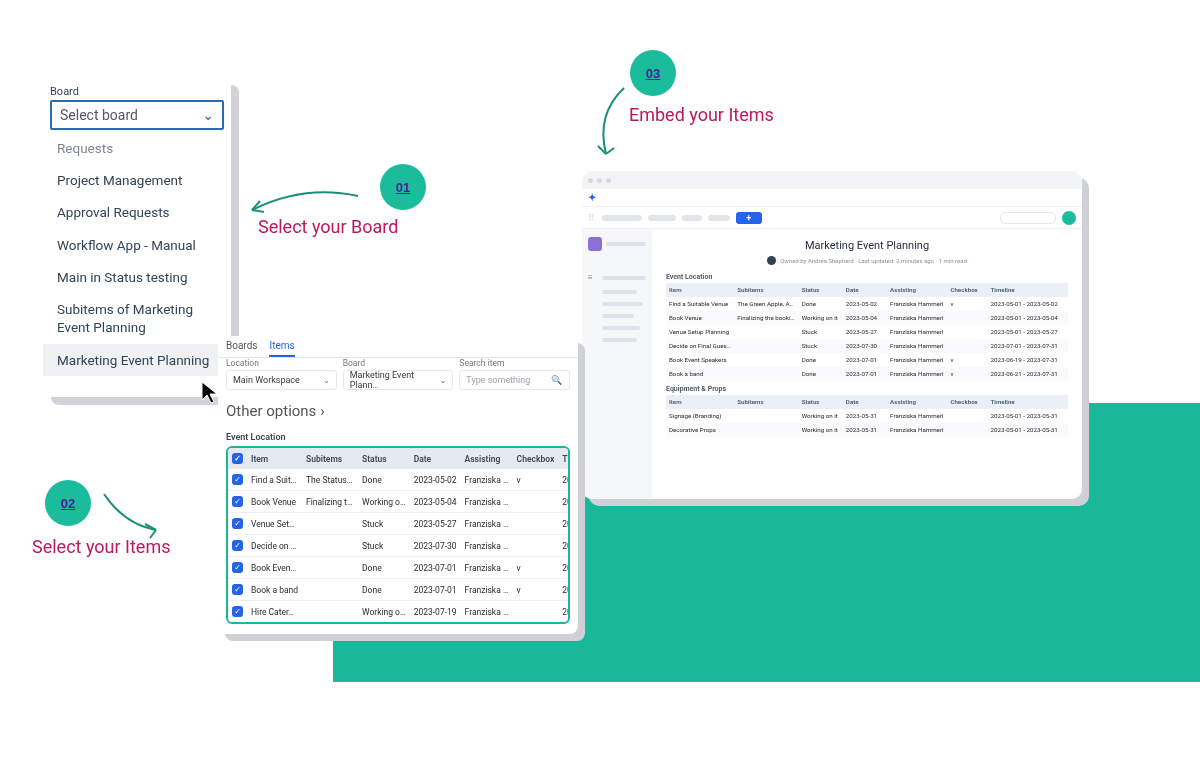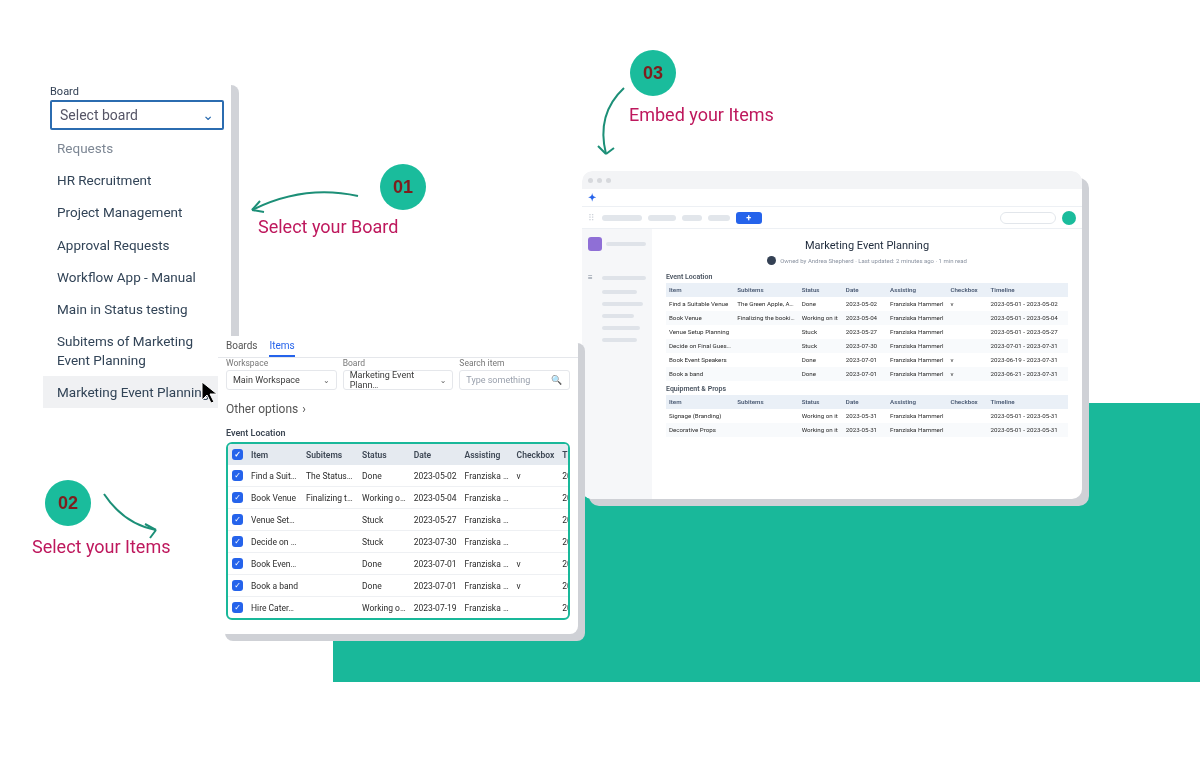--- a/index.html
+++ b/index.html
@@ -4,23 +4,24 @@
 <style>
   * { box-sizing: border-box; margin: 0; padding: 0; }
   body {
     font-family: -apple-system, BlinkMacSystemFont, "Segoe UI", Roboto, Helvetica, Arial, sans-serif;
     width: 1200px; height: 768px; position: relative; background: #fff; overflow: hidden;
   }
 
   
   .step-badge {
     position: absolute; width: 46px; height: 46px; border-radius: 50%;
-    background: #1abc9c; color: #7f1d1d; font-weight: 700; font-size: 18px;
+    background: #1abc9c; color: #4c1d95; font-weight: 700; font-size: 13px;
     display: flex; align-items: center; justify-content: center;
     font-family: "Segoe UI", sans-serif;
+    text-decoration: underline;
   }
   .step-label {
     position: absolute; color: #be185d; font-size: 18px;
   }
   .arrow { position: absolute; pointer-events: none; }
 
   
   .teal-bg {
     position: absolute; left: 333px; top: 403px; width: 867px; height: 279px;
     background: #19b89a;
@@ -68,21 +69,21 @@
   .panel2 .selcol { flex: 1; display: flex; flex-direction: column; gap: 2px; }
   .panel2 .selcol label { font-size: 8.5px; color: #777; }
   .panel2 .selcol .pill {
     height: 20px; border: 1px solid #e5e7eb; border-radius: 3px;
     display: flex; align-items: center; justify-content: space-between;
     padding: 0 6px; font-size: 9px; color: #3a3a3a;
   }
   .panel2 .selcol .pill .chev { color: #666; font-size: 8px; }
   .panel2 .selcol .pill.search { color: #9aa1ad; }
   .panel2 .selcol .pill.search .mag { color: #666; }
-  .panel2 .other { padding: 4px 8px 8px; font-size: 12px; color: #555; display: flex; align-items: flex-start; gap: 4px; }
+  .panel2 .other { padding: 4px 8px 8px; font-size: 15px; color: #555; display: flex; align-items: flex-start; gap: 4px; }
   .panel2 .group-title { padding: 4px 8px; font-weight: 600; font-size: 9px; color: #3d4754; }
 
   .panel2 .tbl-wrap { margin: 0 8px; border: 2px solid #19b89a; border-radius: 6px; overflow: hidden; }
   .panel2 table { width: 100%; border-collapse: collapse; font-size: 8.5px; }
   .panel2 thead th {
     background: #e5eaf0; text-align: left; padding: 5px 4px; font-weight: 600; color: #3d4754;
   }
   .panel2 tbody td { padding: 5px 4px; white-space: nowrap; overflow: hidden; text-overflow: ellipsis; max-width: 56px; }
   .panel2 tbody tr + tr td { border-top: 1px solid #eef0f3; }
   .panel2 .cb {
@@ -167,42 +168,41 @@
 </svg>
 
 <div class="panel1-shadow"></div>
 <div class="panel1">
   <div class="lbl">Board</div>
   <div class="select">
     <span>Select board</span>
     <span class="chev">⌄</span>
   </div>
   <div class="opt first">Requests</div>
-  <div class="opt">HR Recruitment</div>
   <div class="opt">Project Management</div>
   <div class="opt">Approval Requests</div>
   <div class="opt">Workflow App - Manual</div>
   <div class="opt">Main in Status testing</div>
   <div class="opt">Subitems of Marketing Event Planning</div>
   <div class="opt active">Marketing Event Planning</div>
 </div>
 <svg class="cursor" style="left:200px; top:380px;" width="22" height="26">
   <path d="M2 2 L2 20 L7 15 L11 23 L14 22 L10 14 L17 14 Z" fill="#000" stroke="#fff" stroke-width="1"></path>
 </svg>
 
 <div class="panel2-shadow"></div>
 <div class="panel2">
   <div class="tabs">
     <div class="tab">Boards</div>
     <div class="tab active">Items</div>
   </div>
   <hr>
   <div class="selrow">
     <div class="selcol">
-      <label>Workspace</label>
+      <label>Location</label>
       <div class="pill">
         <span>Main Workspace</span>
         <span class="chev">⌄</span>
       </div>
     </div>
     <div class="selcol">
       <label>Board</label>
       <div class="pill">
         <span>Marketing Event Plann…</span>
         <span class="chev">⌄</span>

